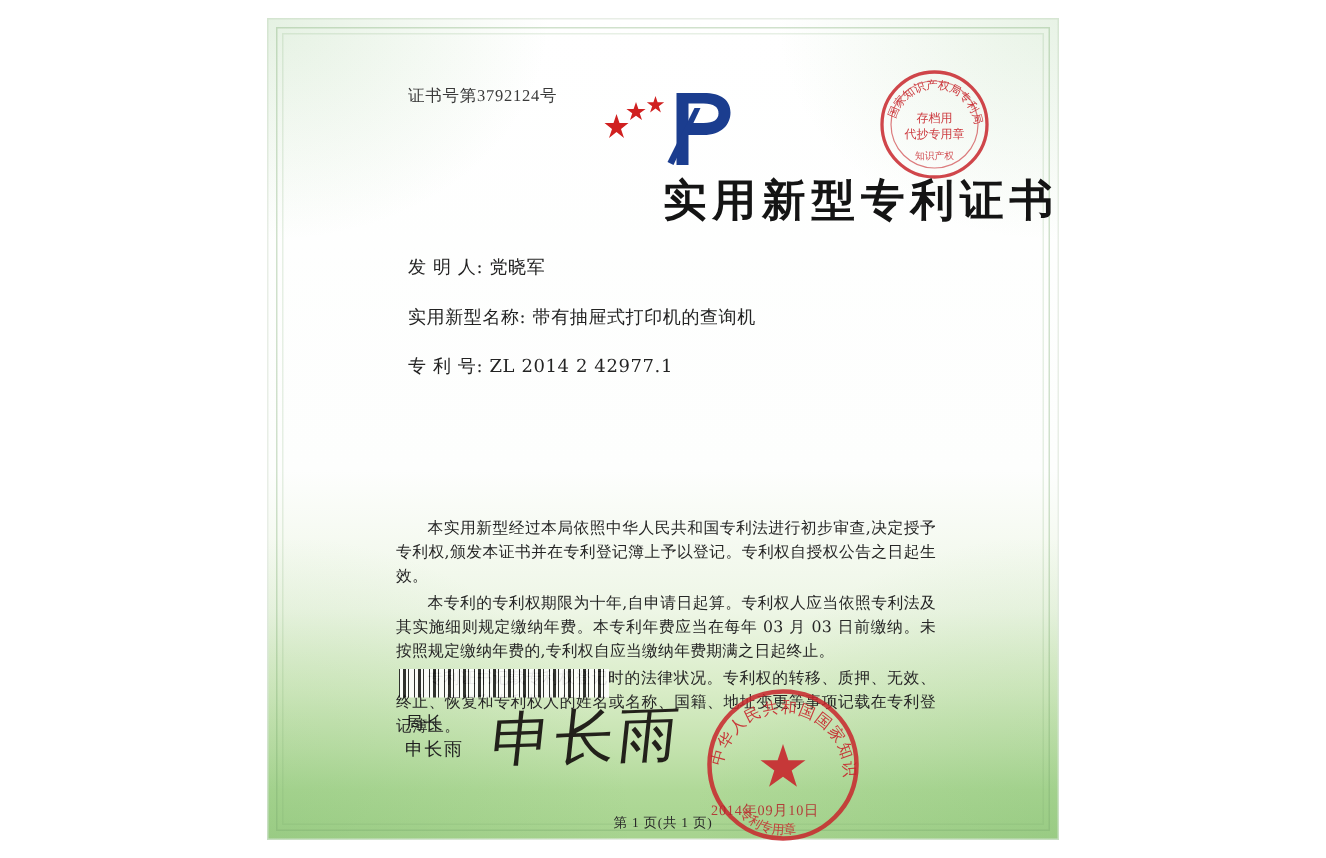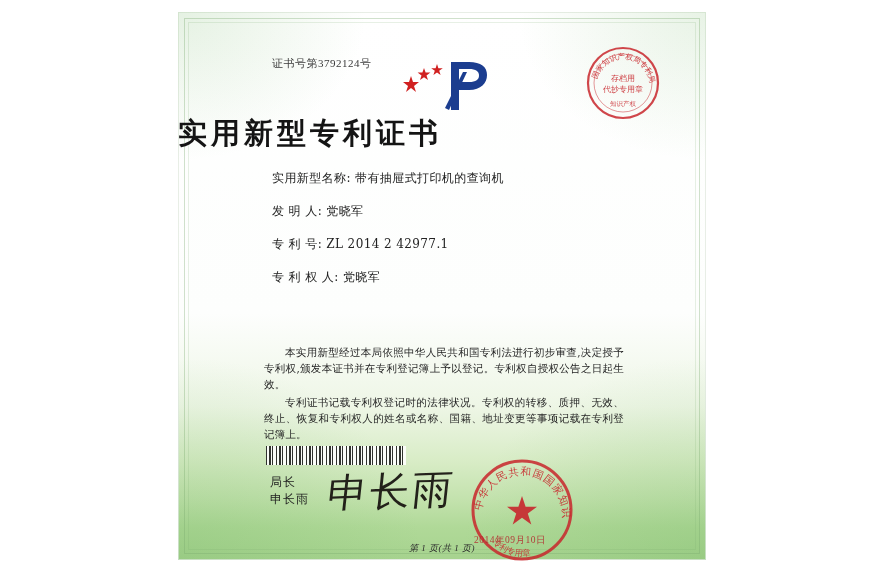--- a/index.html
+++ b/index.html
@@ -105,21 +105,21 @@
     top: 32px;
     width: 78px;
     height: 78px;
   }
 
   .doc-title {
     position: absolute;
     left: 0;
     right: 0;
     top: 102px;
-    text-align: left;
+    text-align: right;
     font-size: 29px;
     font-weight: bold;
     letter-spacing: 4px;
     color: #141414;
     font-family: "DejaVu Serif", "Liberation Serif", serif;
   }
 
   
   .fields {
     position: absolute;
@@ -224,21 +224,20 @@
 
   .page-footer {
     position: absolute;
     left: 0;
     right: 0;
     top: 530px;
     text-align: center;
     font-size: 9px;
     color: #2a2a2a;
     letter-spacing: 0.5px;
-    font-style: italic;
   }
 
   
   svg { display: block; }
 </style>
 </head>
 <body>
 
 <div id="certificate">
   <div class="page">
@@ -277,39 +276,36 @@
         <text x="39" y="37" text-anchor="middle" font-size="8" fill="#c8262c" opacity="0.9" font-family="DejaVu Serif, serif">存档用</text>
         <text x="39" y="48" text-anchor="middle" font-size="8" fill="#c8262c" opacity="0.9" font-family="DejaVu Serif, serif">代抄专用章</text>
         <text x="39" y="62" text-anchor="middle" font-size="6.5" fill="#c8262c" opacity="0.8" font-family="DejaVu Serif, serif">知识产权</text>
       </svg>
     </div>
 
     <div class="doc-title">实用新型专利证书</div>
 
     <div class="fields">
       <div class="field-row">
+        <span class="label">发 明 人:</span>
+        <span class="value">党晓军</span>
+      </div>
+      <div class="field-row">
         <span class="label">实用新型名称:</span>
         <span class="value">带有抽屉式打印机的查询机</span>
-      </div>
-      <div class="field-row">
-        <span class="label">发 明 人:</span>
-        <span class="value">党晓军</span>
       </div>
       <div class="field-row">
         <span class="label">专 利 号:</span>
         <span class="value">ZL 2014 2 42977.1</span>
       </div>
-      <div class="field-row">
-        <span class="label">专 利 权 人:</span>
-        <span class="value">党晓军</span>
-      </div>
     </div>
 
     <div class="body-text">
       <p class="para">本实用新型经过本局依照中华人民共和国专利法进行初步审查,决定授予专利权,颁发本证书并在专利登记簿上予以登记。专利权自授权公告之日起生效。</p>
+      <p class="para">本专利的专利权期限为十年,自申请日起算。专利权人应当依照专利法及其实施细则规定缴纳年费。本专利年费应当在每年 03 月 03 日前缴纳。未按照规定缴纳年费的,专利权自应当缴纳年费期满之日起终止。</p>
       <p class="para">专利证书记载专利权登记时的法律状况。专利权的转移、质押、无效、终止、恢复和专利权人的姓名或名称、国籍、地址变更等事项记载在专利登记簿上。</p>
     </div>
 
     <div class="barcode"></div>
 
     <div class="sig-block">
       <div>局长</div>
       <div>申长雨</div>
     </div>
     <div class="sig-hand">申长雨</div>

